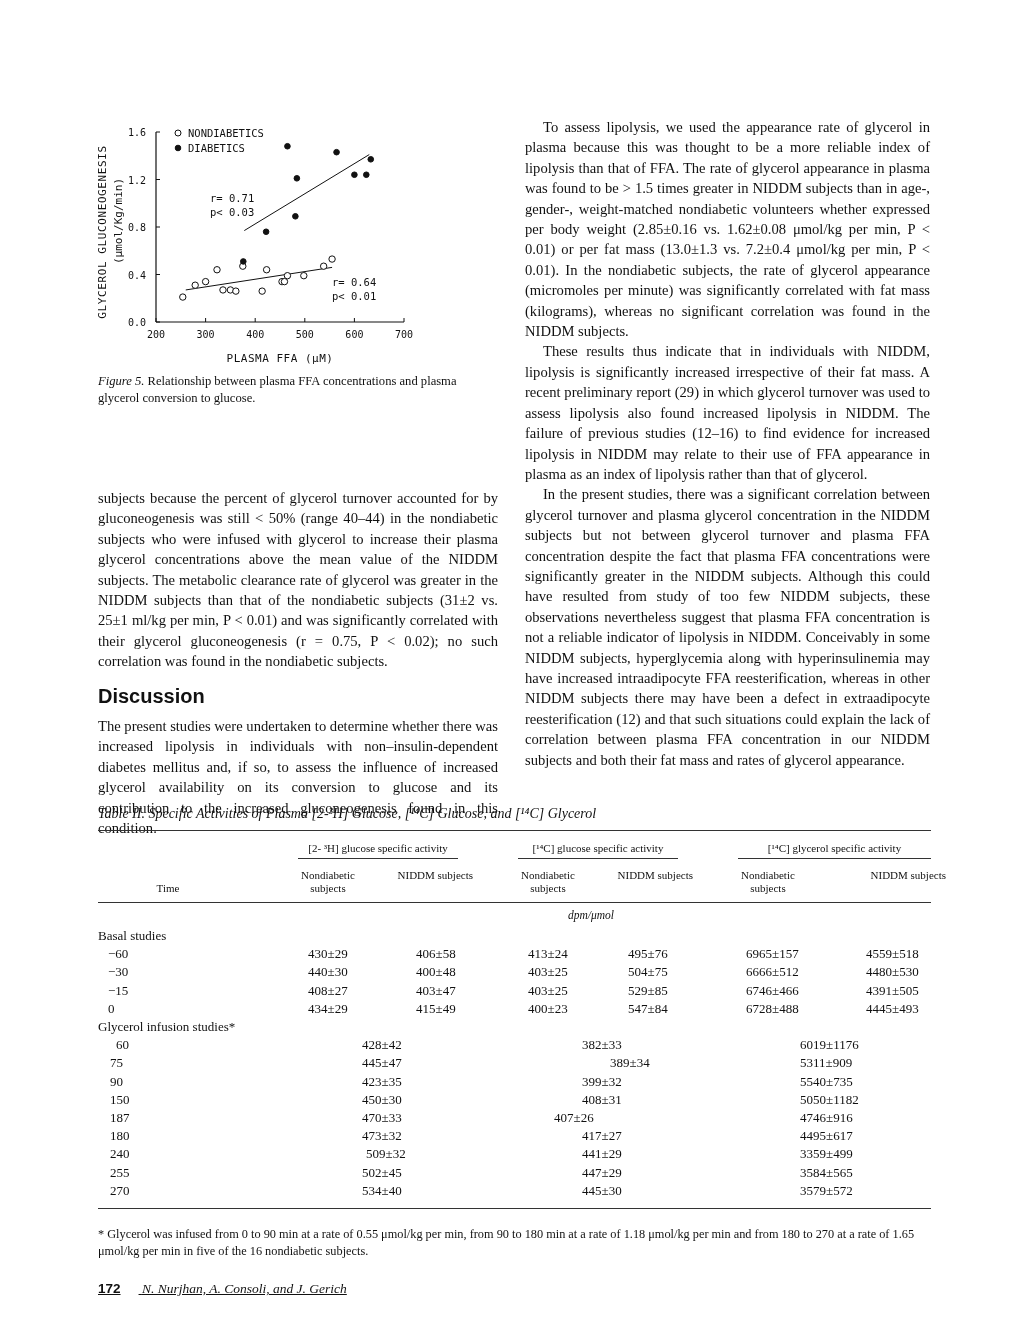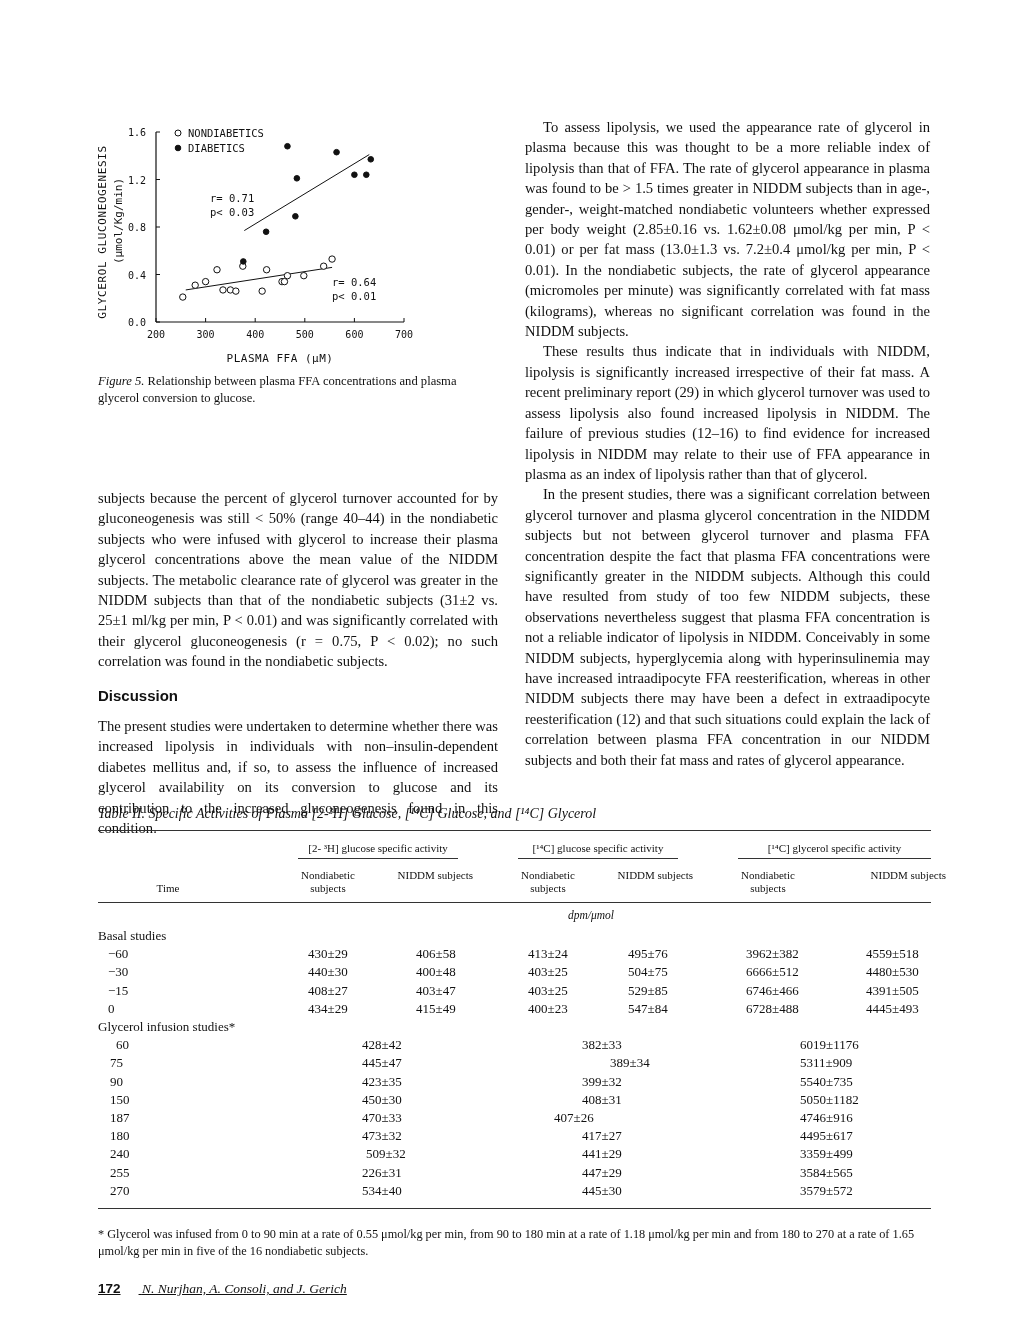--- a/index.html
+++ b/index.html
@@ -2,21 +2,21 @@
 <html><head>
 <meta charset="utf-8">
 <style>
   html, body { margin:0; padding:0; background:#ffffff; }
   body { width:1020px; height:1320px; position:relative; overflow:hidden; color:#111; font-family:"Liberation Serif", serif; }
   .col { position:absolute; font-size:14.6px; line-height:20.4px; text-align:justify; }
   .col p { margin:0; }
   .indent { text-indent:18px; }
   #left-col-text { left:98px; top:488px; width:400px; }
   #right-col { left:525px; top:117px; width:405px; }
-  .heading { font-family:"Liberation Sans", sans-serif; font-weight:bold; font-size:15px; margin:14px 0 10px 0 !important; }
+  .heading { font-family:"Liberation Sans", sans-serif; font-weight:bold; font-size:20px; margin:14px 0 10px 0 !important; }
   .caption { position:absolute; left:98px; top:373px; width:400px; font-size:12.6px; line-height:17px; }
   .caption i { font-style:italic; }
   .chart { position:absolute; left:70px; top:110px; width:360px; height:260px; }
   .table-title { position:absolute; left:98px; top:806px; font-style:italic; font-size:14px; }
   .tbl { position:absolute; left:98px; top:830px; width:833px; font-size:13px; }
   .rule { position:absolute; height:1px; background:#333; }
   .cell { position:absolute; white-space:nowrap; }
   .hdr { font-size:11px; text-align:center; line-height:13px; }
   .footnote { position:absolute; left:98px; top:1226px; width:833px; font-size:12.3px; line-height:17px; }
   .footer { position:absolute; left:98px; top:1281px; font-size:13.5px;text-decoration:underline; }
@@ -128,21 +128,21 @@
     <div class="cell hdr" style="left: 515px; top: 39px; width: 80px; white-space: normal; text-align: right;">NIDDM subjects</div>
     <div class="cell hdr" style="left: 630px; top: 39px; width: 80px; white-space: normal; text-align: center;">Nondiabetic subjects</div>
     <div class="cell hdr" style="left: 768px; top: 39px; width: 80px; white-space: normal; text-align: right;">NIDDM subjects</div>
     <div class="cell" style="left: 470px; top: 79px; font-style: italic; font-size: 11.5px;">dpm/μmol</div>
     <div class="cell" style="left: 0px; top: 98px;">Basal studies</div>
     <div class="cell" style="left: 10px; top: 116.2px;">−60</div>
     <div class="cell" style="left: 210px; top: 116.2px;">430±29</div>
     <div class="cell" style="left: 318px; top: 116.2px;">406±58</div>
     <div class="cell" style="left: 430px; top: 116.2px;">413±24</div>
     <div class="cell" style="left: 530px; top: 116.2px;">495±76</div>
-    <div class="cell" style="left: 648px; top: 116.2px;">3962±382</div>
+    <div class="cell" style="left: 648px; top: 116.2px;">6965±157</div>
     <div class="cell" style="left: 768px; top: 116.2px;">4559±518</div>
     <div class="cell" style="left: 10px; top: 134.4px;">−30</div>
     <div class="cell" style="left: 210px; top: 134.4px;">440±30</div>
     <div class="cell" style="left: 318px; top: 134.4px;">400±48</div>
     <div class="cell" style="left: 430px; top: 134.4px;">403±25</div>
     <div class="cell" style="left: 530px; top: 134.4px;">504±75</div>
     <div class="cell" style="left: 648px; top: 134.4px;">6666±512</div>
     <div class="cell" style="left: 768px; top: 134.4px;">4480±530</div>
     <div class="cell" style="left: 10px; top: 152.6px;">−15</div>
     <div class="cell" style="left: 210px; top: 152.6px;">408±27</div>
@@ -181,21 +181,21 @@
     <div class="cell" style="left: 702px; top: 280px;">4746±916</div>
     <div class="cell" style="left: 12px; top: 298.2px;">180</div>
     <div class="cell" style="left: 264px; top: 298.2px;">473±32</div>
     <div class="cell" style="left: 484px; top: 298.2px;">417±27</div>
     <div class="cell" style="left: 702px; top: 298.2px;">4495±617</div>
     <div class="cell" style="left: 12px; top: 316.4px;">240</div>
     <div class="cell" style="left: 268px; top: 316.4px;">509±32</div>
     <div class="cell" style="left: 484px; top: 316.4px;">441±29</div>
     <div class="cell" style="left: 702px; top: 316.4px;">3359±499</div>
     <div class="cell" style="left: 12px; top: 334.6px;">255</div>
-    <div class="cell" style="left: 264px; top: 334.6px;">226±31</div>
+    <div class="cell" style="left: 264px; top: 334.6px;">502±45</div>
     <div class="cell" style="left: 484px; top: 334.6px;">447±29</div>
     <div class="cell" style="left: 702px; top: 334.6px;">3584±565</div>
     <div class="cell" style="left: 12px; top: 352.8px;">270</div>
     <div class="cell" style="left: 264px; top: 352.8px;">534±40</div>
     <div class="cell" style="left: 484px; top: 352.8px;">445±30</div>
     <div class="cell" style="left: 702px; top: 352.8px;">3579±572</div>
   </div>
 
 <div class="footnote">* Glycerol was infused from 0 to 90 min at a rate of 0.55 μmol/kg per min, from 90 to 180 min at a rate of 1.18 μmol/kg per min and from 180 to 270 at a rate of 1.65 μmol/kg per min in five of the 16 nondiabetic subjects.</div>
 

